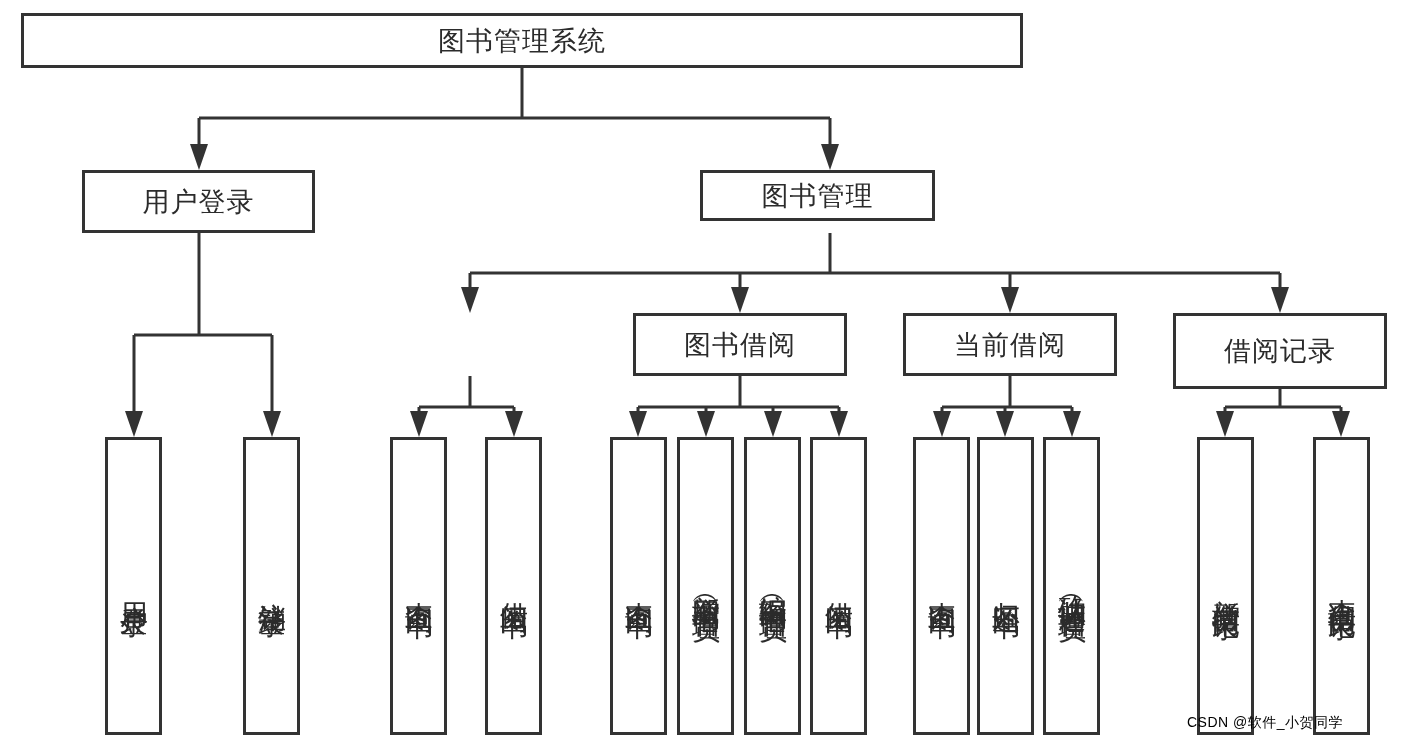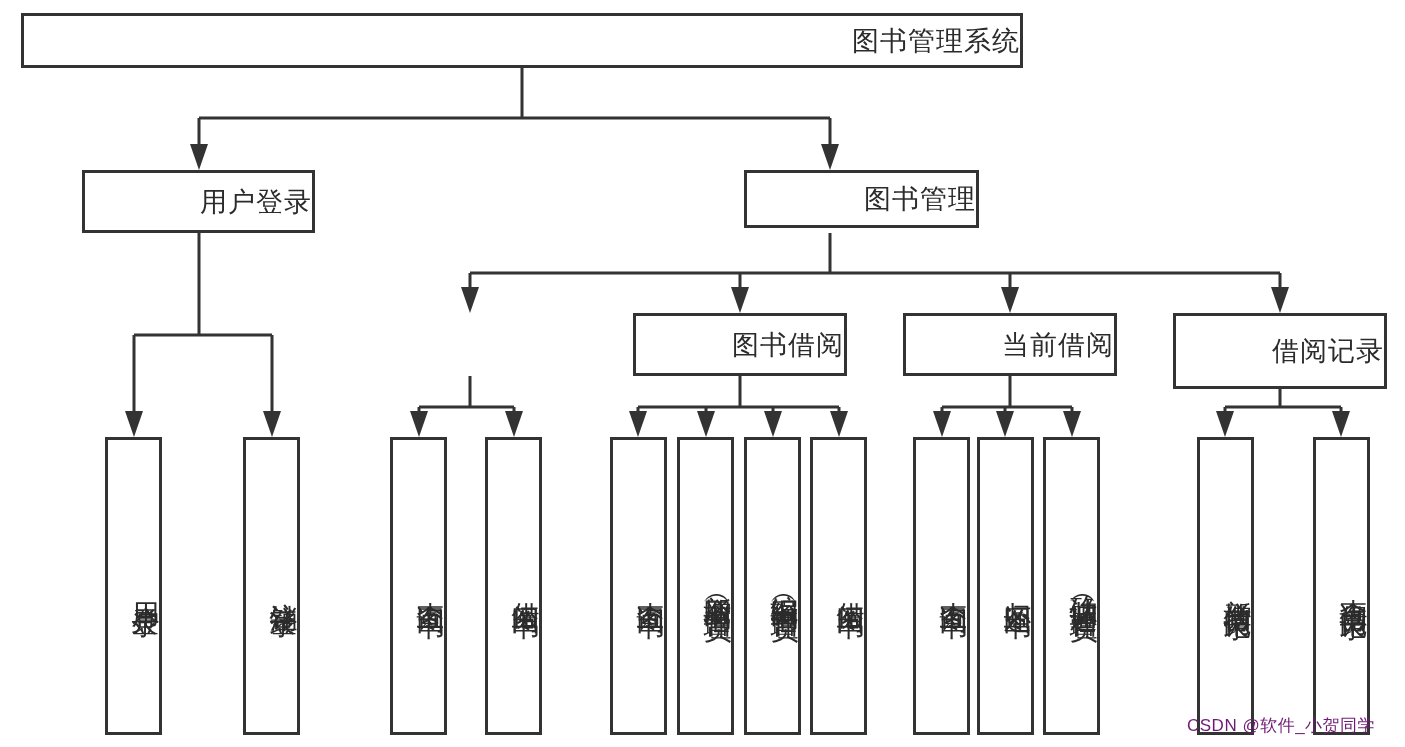--- a/index.html
+++ b/index.html
@@ -30,21 +30,21 @@
     fill: #333333;
     stroke: none;
   }
   .node {
     position: absolute;
     box-sizing: border-box;
     border: 3px solid #333333;
     background: #ffffff;
     display: flex;
     align-items: center;
-    justify-content: flex-end;
+    justify-content: center;
     color: #2b2b2b;
     z-index: 2;
   }
   .node.h .lbl {
     font-size: 27px;
     letter-spacing: 1px;
     white-space: nowrap;
   }
   .node.v {
     top: 437px;
@@ -56,22 +56,22 @@
     text-orientation: mixed;
     font-size: 28px;
     letter-spacing: 3px;
     line-height: 1;
     white-space: nowrap;
   }
   .watermark {
     position: absolute;
     left: 1187px;
     top: 714px;
-    font-size: 17px;
-    color: #701a75;
+    font-size: 14px;
+    color: #000000;
     white-space: nowrap;
     z-index: 3;
     letter-spacing: 0.5px;
   }
 </style>
 </head>
 <body>
 
 <div class="canvas">
 
@@ -107,21 +107,21 @@
     </g>
   </svg>
 
   <div class="node h" style="left:21px;top:13px;width:1002px;height:55px">
     <span class="lbl">图书管理系统</span>
   </div>
 
   <div class="node h" style="left:82px;top:170px;width:233px;height:63px">
     <span class="lbl">用户登录</span>
   </div>
-  <div class="node h" style="left:744px;top:170px;width:235px;height:58px">
+  <div class="node h" style="left:700px;top:170px;width:235px;height:51px">
     <span class="lbl">图书管理</span>
   </div>
 
   <div class="node h" style="left:633px;top:313px;width:214px;height:63px">
     <span class="lbl">图书借阅</span>
   </div>
   <div class="node h" style="left:903px;top:313px;width:214px;height:63px">
     <span class="lbl">当前借阅</span>
   </div>
   <div class="node h" style="left:1173px;top:313px;width:214px;height:76px">

